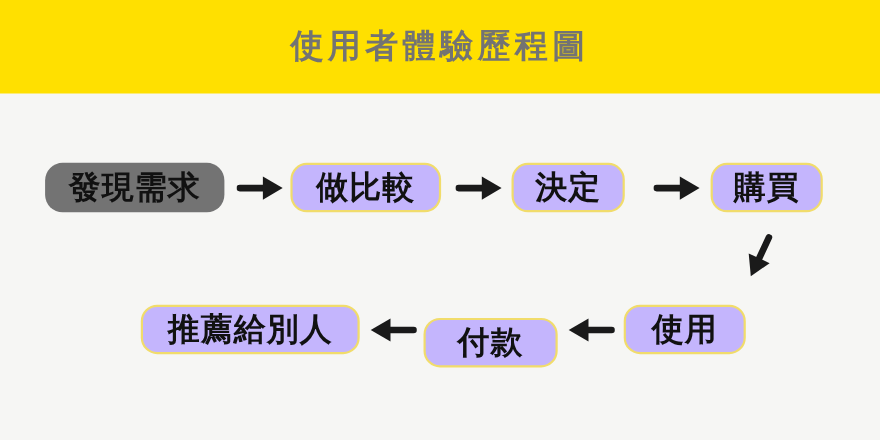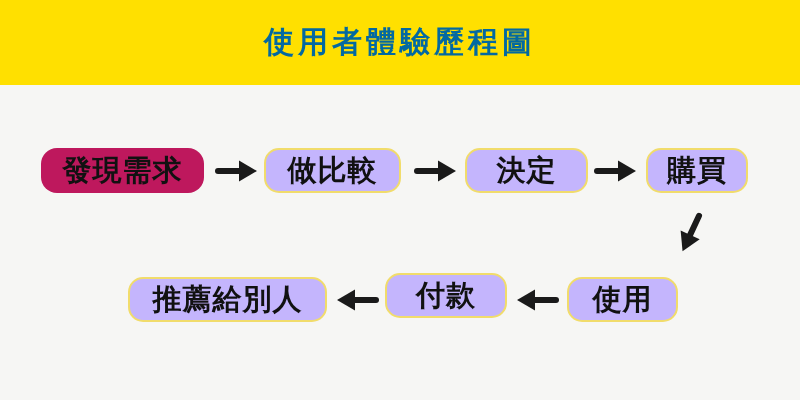--- a/index.html
+++ b/index.html
@@ -21,42 +21,42 @@
     background: #FFE000;
     display: flex;
     align-items: center;
     justify-content: center;
   }
   .banner h1 {
     margin: 12px;
     font-size: 30px;
     font-weight: 700;
     letter-spacing: 4px;
-    color: #0369a1;
+    color: #737373;
   }
   .node {
     position: absolute;
     height: 45px;
     box-sizing: border-box;
     display: flex;
     align-items: center;
     justify-content: center;
     border-radius: 15px;
     font-size: 29px;
     font-weight: 700;
     letter-spacing: 1px;
     color: #111111;
     white-space: nowrap;
   }
   .node.outline {
     background: #c4b5fd;
     border: 2px solid #F1DC6B;
   }
   .node.filled {
-    background: #be185d;
+    background: #737373;
     border: none;
     border-radius: 16px;
   }
   .arrow {
     position: absolute;
     width: 44px;
     height: 26px;
     display: block;
   }
   .arrow svg { display: block; width: 100%; height: 100%; }
@@ -87,21 +87,21 @@
     <span>做比較</span>
   </div>
 
   <span class="arrow right" style="left:414px; top:158px;">
     <svg viewBox="0 0 44 26" xmlns="http://www.w3.org/2000/svg">
       <line x1="3" y1="13" x2="26" y2="13" stroke="#1A1A1A" stroke-width="6" stroke-linecap="round"></line>
       <polygon points="24,2.5 42,13 24,23.5" fill="#1A1A1A"></polygon>
     </svg>
   </span>
 
-  <div class="node outline" style="left:465px; top:148px; width:123px;">
+  <div class="node outline" style="left:465px; top:148px; width:103px;">
     <span>決定</span>
   </div>
 
   <span class="arrow right" style="left:594px; top:158px;">
     <svg viewBox="0 0 44 26" xmlns="http://www.w3.org/2000/svg">
       <line x1="3" y1="13" x2="26" y2="13" stroke="#1A1A1A" stroke-width="6" stroke-linecap="round"></line>
       <polygon points="24,2.5 42,13 24,23.5" fill="#1A1A1A"></polygon>
     </svg>
   </span>
 
@@ -120,21 +120,21 @@
     <span>推薦給別人</span>
   </div>
 
   <span class="arrow left" style="left:335px; top:287px;">
     <svg viewBox="0 0 44 26" xmlns="http://www.w3.org/2000/svg">
       <line x1="3" y1="13" x2="26" y2="13" stroke="#1A1A1A" stroke-width="6" stroke-linecap="round"></line>
       <polygon points="24,2.5 42,13 24,23.5" fill="#1A1A1A"></polygon>
     </svg>
   </span>
 
-  <div class="node outline" style="left:385px; top:273px; width:122px;">
+  <div class="node outline" style="left:385px; top:289px; width:122px;">
     <span>付款</span>
   </div>
 
   <span class="arrow left" style="left:515px; top:287px;">
     <svg viewBox="0 0 44 26" xmlns="http://www.w3.org/2000/svg">
       <line x1="3" y1="13" x2="26" y2="13" stroke="#1A1A1A" stroke-width="6" stroke-linecap="round"></line>
       <polygon points="24,2.5 42,13 24,23.5" fill="#1A1A1A"></polygon>
     </svg>
   </span>
 

